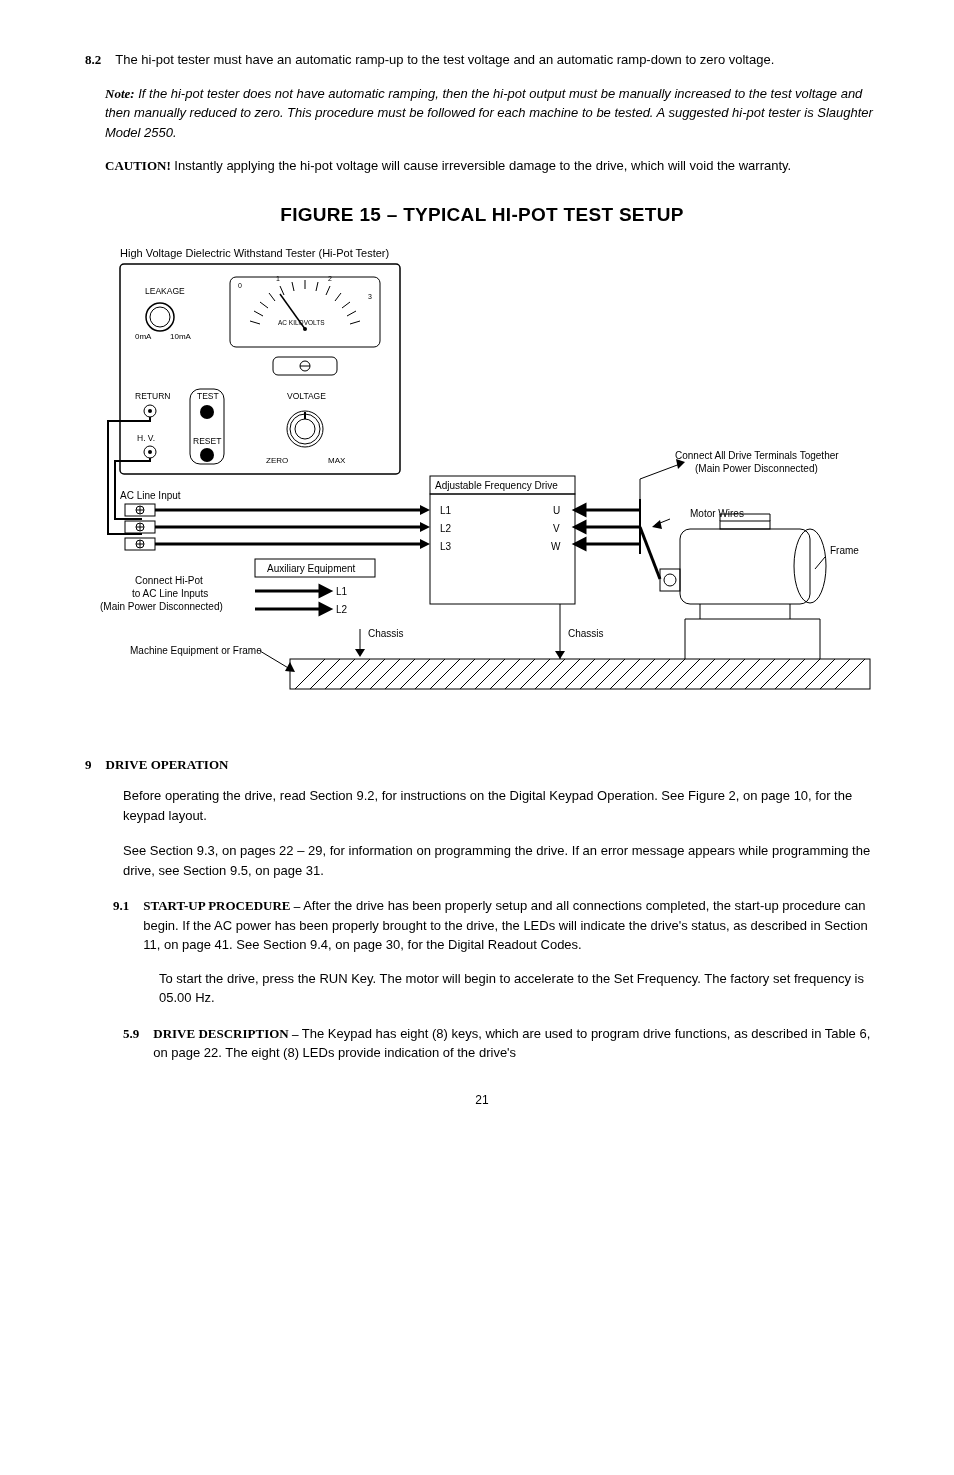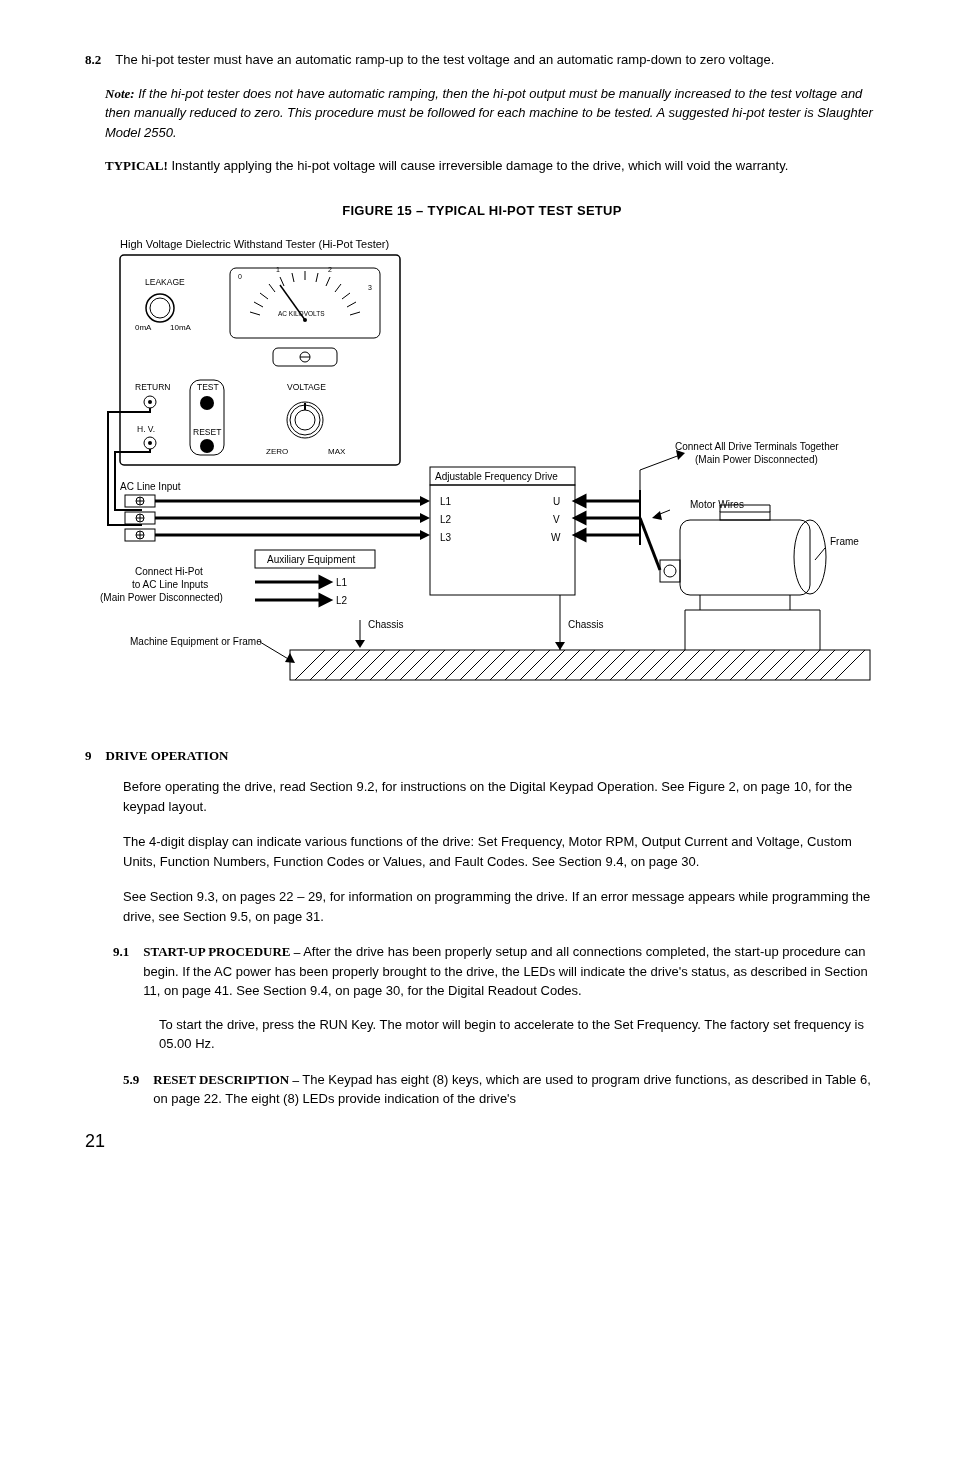--- a/index.html
+++ b/index.html
@@ -26,54 +26,54 @@
     margin: 0 0 14px 0;
   }
   .italic { font-style: italic; }
   .bold { font-weight: bold; font-family: Liberation Serif, serif; }
   .fig-title {
     text-align: center;
     font-weight: bold;
     font-family: Arial, Helvetica, sans-serif;
     letter-spacing: 0.3px;
     margin: 20px 0 10px 0;
-    font-size: 13px;
+    font-size: 19px;
   }
   .figure-wrap {
     margin: 0 0 30px 0;
     margin-left: -25px;
   }
   svg text {
     font-family: Arial, Helvetica, sans-serif;
   }
   .section9 .para {
     margin-left: 38px;
     margin-bottom: 16px;
   }
   .page-num {
-    text-align: left;
-    font-size: 18px;
-    margin-top: 19px;
+    text-align: center;
+    font-size: 12px;
+    margin-top: 28px;
   }
 </style>
 </head>
 <body>
 
 <div class="section-8-2">
   <div class="num-hang">
     <span class="bold">8.2</span>
     <span>The hi-pot tester must have an automatic ramp-up to the test voltage and an automatic ramp-down to zero voltage.</span>
   </div>
   <div class="indent-block" style="margin-top:14px;">
     <p class="italic">
       <span class="bold italic">Note:</span>
       <span>If the hi-pot tester does not have automatic ramping, then the hi-pot output must be manually increased to the test voltage and then manually reduced to zero. This procedure must be followed for each machine to be tested. A suggested hi-pot tester is Slaughter Model 2550.</span>
     </p>
     <p>
-      <span class="bold">TYPICAL!</span>
+      <span class="bold">CAUTION!</span>
       <span>Instantly applying the hi-pot voltage will cause irreversible damage to the drive, which will void the warranty.</span>
     </p>
   </div>
 </div>
 
 <div class="fig-title">FIGURE 15 – TYPICAL HI-POT TEST SETUP</div>
 
 <div class="figure-wrap">
 <svg width="820" height="480" viewBox="0 0 820 480">
 
@@ -295,34 +295,33 @@
   <text x="508" y="398" font-size="10">Chassis</text>
 </svg>
 </div>
 
 <div class="section9">
   <div class="num-hang">
     <span class="bold">9</span>
     <span class="bold">DRIVE OPERATION</span>
   </div>
   <div class="para" style="margin-top:12px;">Before operating the drive, read Section 9.2, for instructions on the Digital Keypad Operation. See Figure 2, on page 10, for the keypad layout.</div>
-  <div class="para">The 4-digit display can indicate various functions of the drive: Set Frequency, Motor RPM, Output Current and Voltage, Custom Units, Function Numbers, Function Codes or Values, and Fault Codes. See Section 9.4, on page 30.</div>
   <div class="para">See Section 9.3, on pages 22 – 29, for information on programming the drive. If an error message appears while programming the drive, see Section 9.5, on page 31.</div>
 
   <div class="num-hang" style="margin-left:28px;">
     <span class="bold">9.1</span>
     <span>
       <span class="bold">START-UP PROCEDURE –</span>
       <span>After the drive has been properly setup and all connections completed, the start-up procedure can begin. If the AC power has been properly brought to the drive, the LEDs will indicate the drive's status, as described in Section 11, on page 41. See Section 9.4, on page 30, for the Digital Readout Codes.</span>
     </span>
   </div>
   <div style="margin-left:74px; margin-top:14px; margin-bottom:16px;">To start the drive, press the RUN Key. The motor will begin to accelerate to the Set Frequency. The factory set frequency is 05.00 Hz.</div>
 
   <div class="num-hang" style="margin-left:38px;">
     <span class="bold">5.9</span>
     <span>
-      <span class="bold">RESET DESCRIPTION –</span>
+      <span class="bold">DRIVE DESCRIPTION –</span>
       <span>The Keypad has eight (8) keys, which are used to program drive functions, as described in Table 6, on page 22. The eight (8) LEDs provide indication of the drive's</span>
     </span>
   </div>
 </div>
 
 <div class="page-num">21</div>
 
 </body></html>

